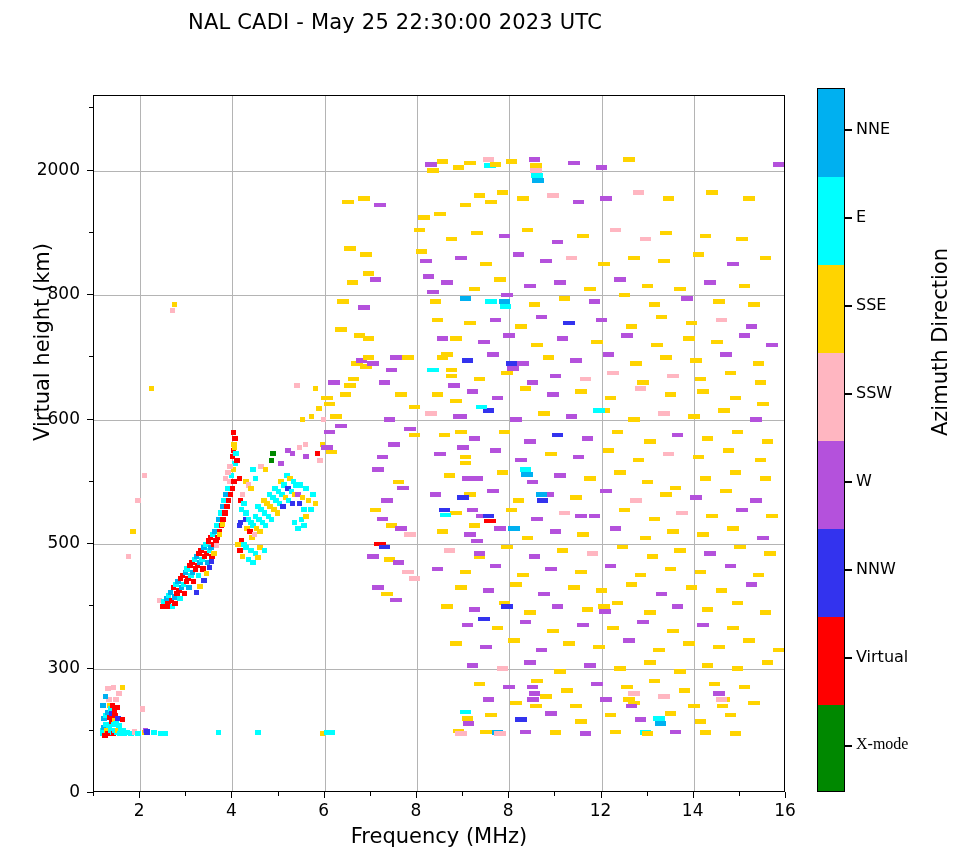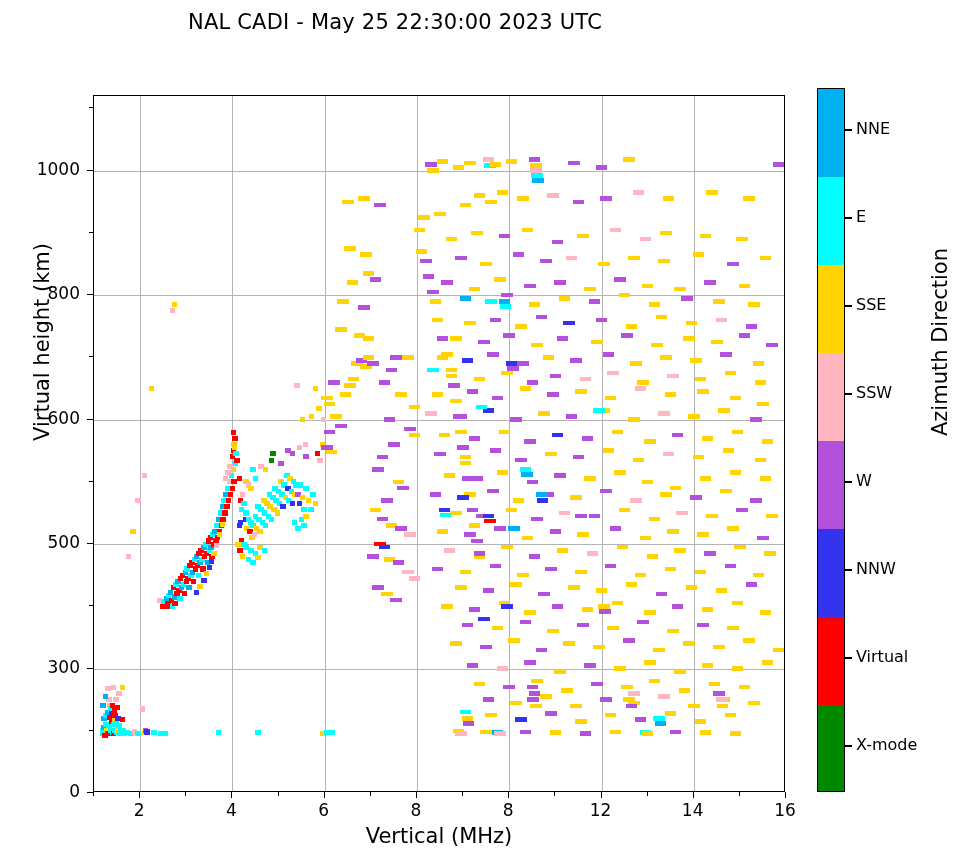--- a/index.html
+++ b/index.html
@@ -843,25 +843,25 @@
       <div class="ytick" style="top: 543.1px;"></div>
       <div class="ylab" style="left: 10px; top: 543.1px;">500</div>
       <div class="ytick minor" style="top: 480.8px;"></div>
       <div class="ytick" style="top: 418.6px;"></div>
       <div class="ylab" style="left: 10px; top: 418.6px;">600</div>
       <div class="ytick minor" style="top: 356.4px;"></div>
       <div class="ytick" style="top: 294.1px;"></div>
       <div class="ylab" style="left: 10px; top: 294.1px;">800</div>
       <div class="ytick minor" style="top: 231.9px;"></div>
       <div class="ytick" style="top: 169.7px;"></div>
-      <div class="ylab" style="left: 10px; top: 169.7px;">1000</div>
+      <div class="ylab" style="left: 10px; top: 169.7px;">2000</div>
       <div class="ytick minor" style="top: 107.4px;"></div>
     </div>
 
-  <div id="xaxis-title">Vertical (MHz)</div>
+  <div id="xaxis-title">Frequency (MHz)</div>
   <div id="yaxis-title">Virtual height (km)</div>
 
   <div id="cbar">
       <div class="cseg" style="top: 0px; height: 88.5px; background: rgb(0, 176, 240);"></div>
       <div class="cseg" style="top: 88px; height: 88.5px; background: rgb(0, 255, 255);"></div>
       <div class="cseg" style="top: 176px; height: 88.5px; background: rgb(255, 212, 0);"></div>
       <div class="cseg" style="top: 264px; height: 88.5px; background: rgb(255, 182, 193);"></div>
       <div class="cseg" style="top: 352px; height: 88.5px; background: rgb(180, 81, 220);"></div>
       <div class="cseg" style="top: 440px; height: 88.5px; background: rgb(51, 51, 238);"></div>
       <div class="cseg" style="top: 528px; height: 88.5px; background: rgb(255, 0, 0);"></div>
@@ -876,17 +876,17 @@
       <div class="clab" style="top: 305.4px;">SSE</div>
       <div class="ctick" style="top: 393.4px;"></div>
       <div class="clab" style="top: 393.4px;">SSW</div>
       <div class="ctick" style="top: 481.4px;"></div>
       <div class="clab" style="top: 481.4px;">W</div>
       <div class="ctick" style="top: 569.4px;"></div>
       <div class="clab" style="top: 569.4px;">NNW</div>
       <div class="ctick" style="top: 657.4px;"></div>
       <div class="clab" style="top: 657.4px;">Virtual</div>
       <div class="ctick" style="top: 745.4px;"></div>
-      <div class="clab" style="top: 745.4px;">X-mode</div>
+      <div class="clab" style="top: 745.4px; font-family: Liberation Serif, serif;">X-mode</div>
     </div>
   <div id="cbar-title">Azimuth Direction</div>
 
 </div>
 
 </body></html>

